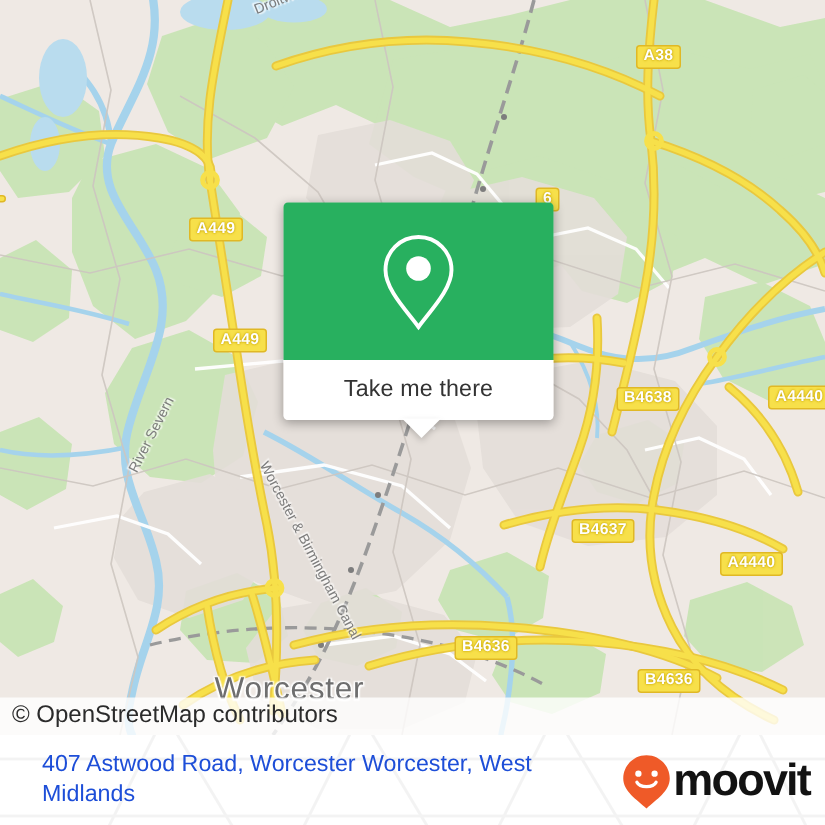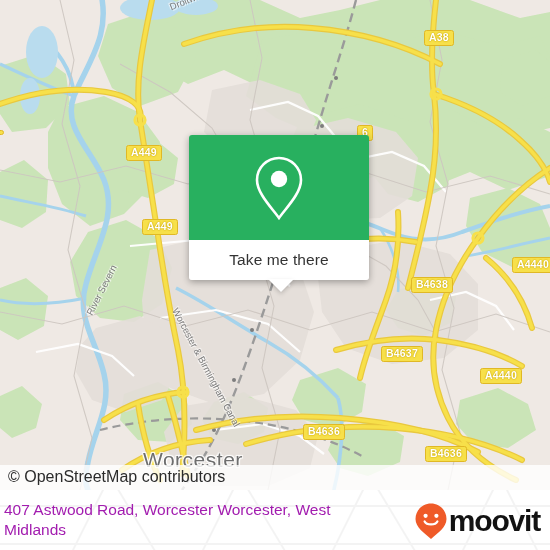--- a/index.html
+++ b/index.html
@@ -113,23 +113,23 @@
     display: flex; align-items: center;
     overflow: hidden;
   }
   #footer-watermark {
     position: absolute; left: 0; top: -24px;
     width: 550px; height: 110px;
     opacity: .5;
   }
   #footer-address {
     position: relative;
-    margin-left: 4px;
+    margin-left: 28px;
     width: 380px;
-    color: #a21caf;
+    color: #1d4ed8;
     font-size: 15.5px;
     line-height: 20px;
     z-index: 2;
   }
   #brand {
     position: absolute;
     right: 10px; top: 12px;
     display: flex; align-items: center;
     z-index: 2;
   }
@@ -316,21 +316,21 @@
           <circle cx="436" cy="94" r="5"></circle>
           <circle cx="478" cy="238" r="5"></circle>
         </g>
       </g>
     </svg>
 
     <div class="shield" style="left:424px; top:30px;">A38</div>
     <div class="shield" style="left:126px; top:145px;">A449</div>
     <div class="shield" style="left:142px; top:219px;">A449</div>
     <div class="shield" style="left:512px; top:257px;">A4440</div>
-    <div class="shield" style="left:411px; top:277px;">B4638</div>
+    <div class="shield" style="left:411px; top:258px;">B4638</div>
     <div class="shield" style="left:381px; top:346px;">B4637</div>
     <div class="shield" style="left:480px; top:368px;">A4440</div>
     <div class="shield" style="left:303px; top:424px;">B4636</div>
     <div class="shield" style="left:425px; top:446px;">B4636</div>
     <div class="shield" style="left:357px; top:125px;">6</div>
     <div class="shield" style="left:-10px; top:130px; width:14px;"></div>
 
     <div class="place-label" style="left:143px; top:448px;">Worcester</div>
     <div class="water-label" style="left:84px;  top:312px; transform:rotate(-63deg); transform-origin:left top;">River Severn</div>
     <div class="water-label" style="left:180px; top:306px; transform:rotate(62deg); transform-origin:left top;">Worcester &amp; Birmingham Canal</div>

